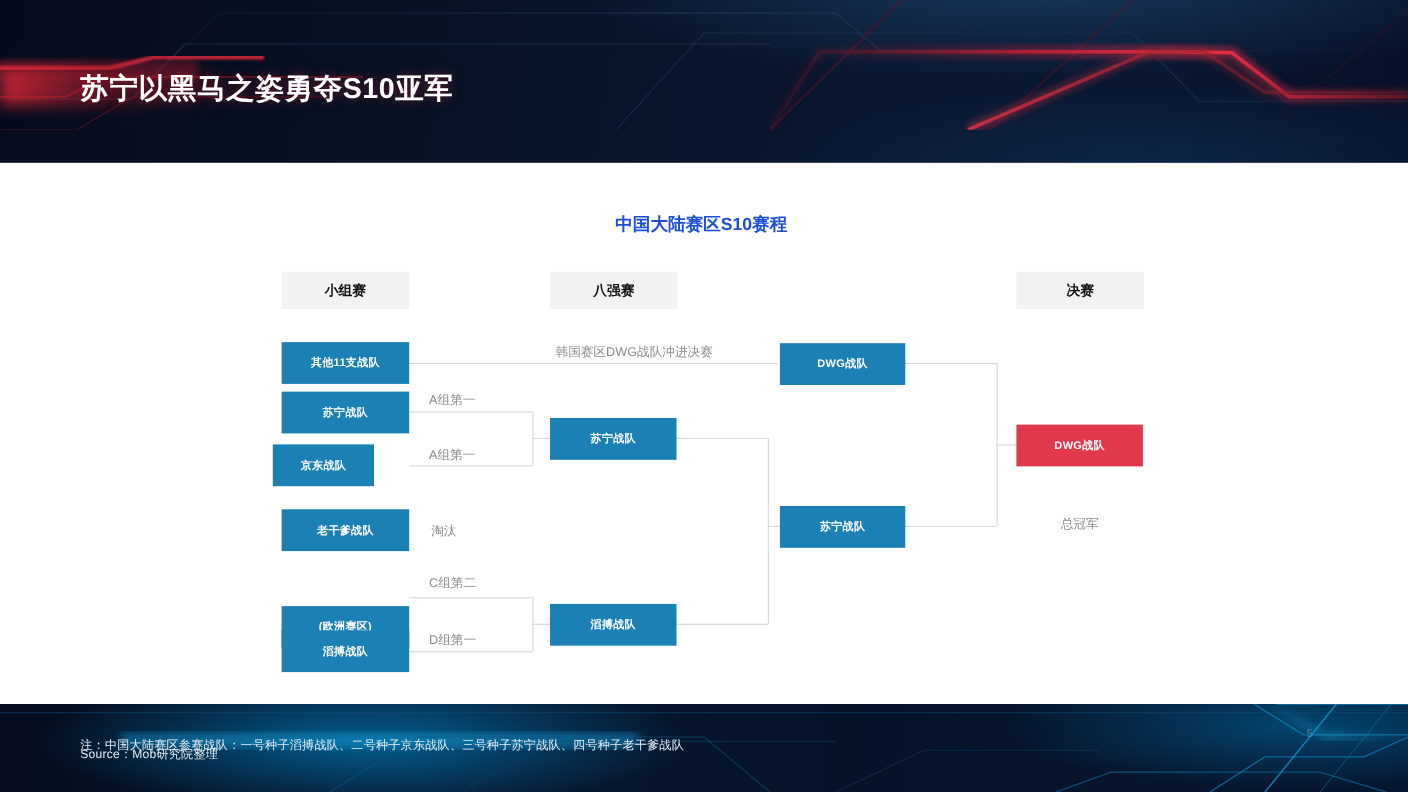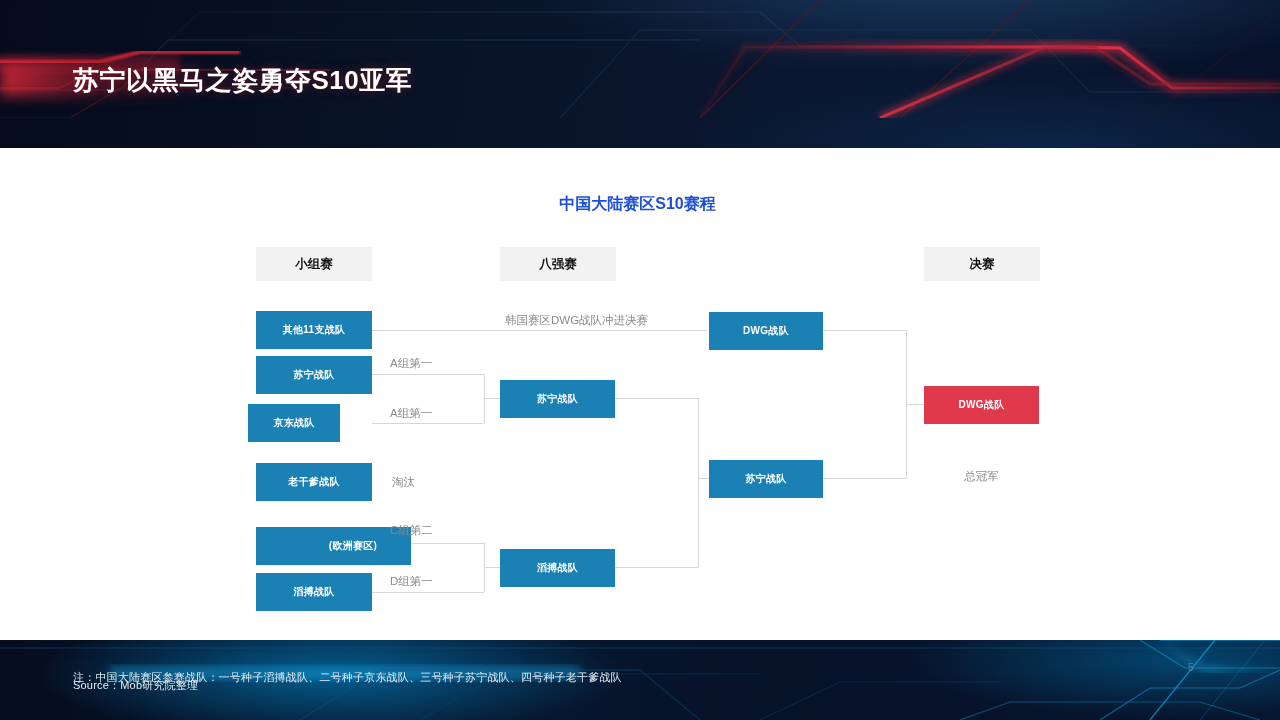--- a/index.html
+++ b/index.html
@@ -186,21 +186,21 @@
 
   <div class="ln h" style="left:823px;top:330px;width:83px;"></div>
   <div class="ln h" style="left:823px;top:478px;width:83px;"></div>
   <div class="ln v" style="left:906px;top:330px;height:148px;"></div>
   <div class="ln h" style="left:906px;top:404px;width:18px;"></div>
 
   <div class="tbox" style="left:256px;top:311px;width:116px;">其他11支战队</div>
   <div class="tbox" style="left:256px;top:356px;width:116px;">苏宁战队</div>
   <div class="tbox" style="left:248px;top:404px;width:92px;">京东战队</div>
   <div class="tbox" style="left:256px;top:463px;width:116px;">老干爹战队</div>
-  <div class="tbox" style="left:256px;top:527px;width:116px;padding-left:39px;">(欧洲赛区)</div>
+  <div class="tbox" style="left:256px;top:551px;width:116px;">(欧洲赛区)</div>
   <div class="tbox" style="left:256px;top:573px;width:116px;">滔搏战队</div>
 
   <div class="edge-label" style="left:473px;top:313px;margin-left:32px;">韩国赛区DWG战队冲进决赛</div>
   <div class="edge-label" style="left:390px;top:356px;">A组第一</div>
   <div class="edge-label" style="left:390px;top:406px;">A组第一</div>
   <div class="edge-label" style="left:392px;top:475px;">淘汰</div>
   <div class="edge-label" style="left:390px;top:523px;">C组第二</div>
   <div class="edge-label" style="left:390px;top:574px;">D组第一</div>
 
   <div class="tbox" style="left:500px;top:380px;width:115px;">苏宁战队</div>

